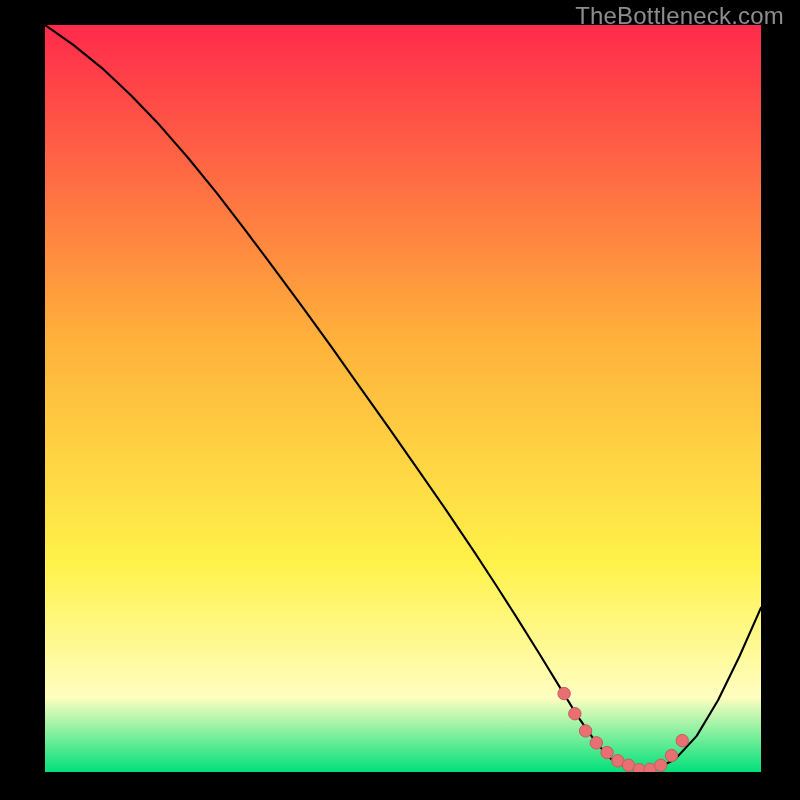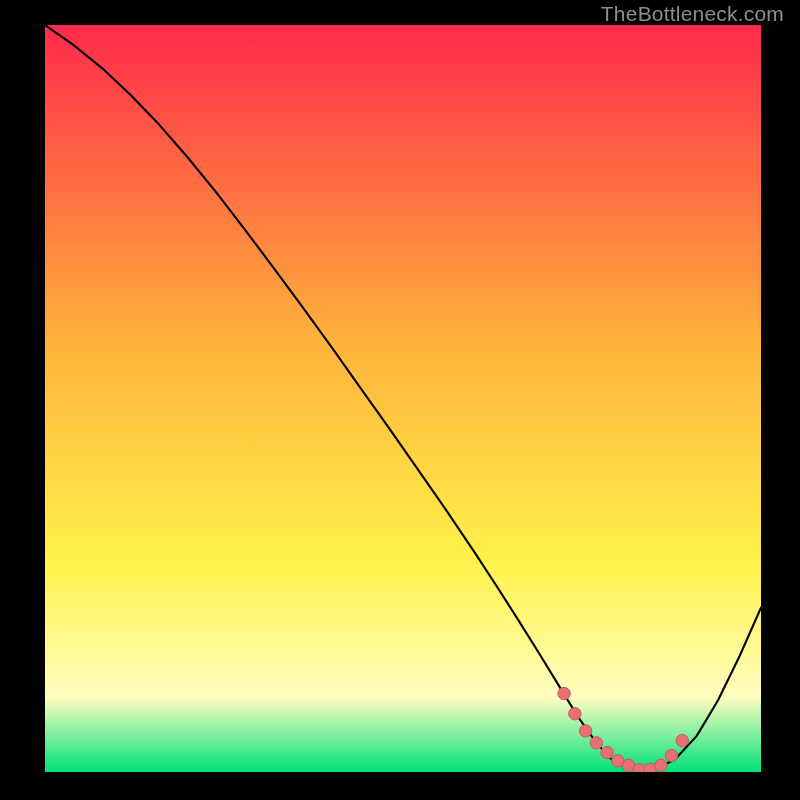--- a/index.html
+++ b/index.html
@@ -25,21 +25,21 @@
     top: 25px;
     width: 716px;
     height: 747px;
     overflow: visible;
   }
   .watermark {
     position: absolute;
     top: 2px;
     right: 16px;
     color: #8d8d8d;
-    font-size: 21px;
+    font-size: 24px;
     font-weight: 500;
     letter-spacing: 0.2px;
   }
 </style>
 </head>
 <body>
 
 <div class="frame">
 
   <div class="plot-area">

